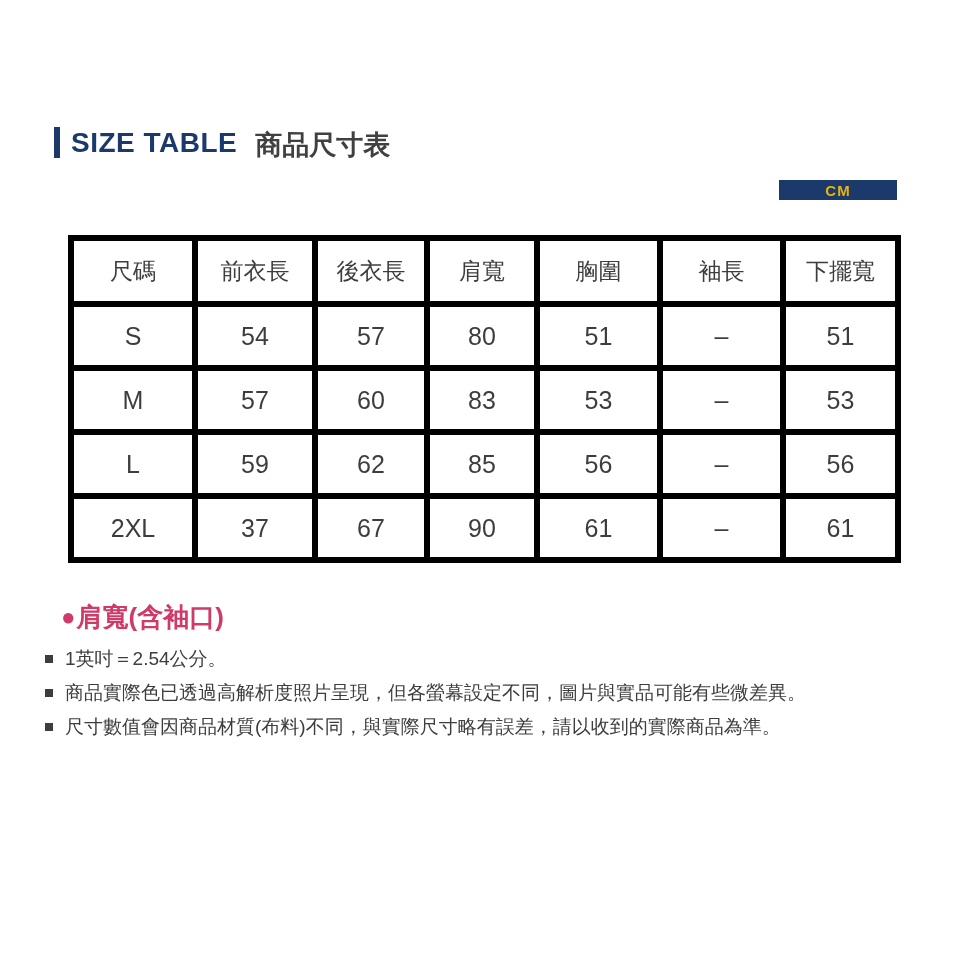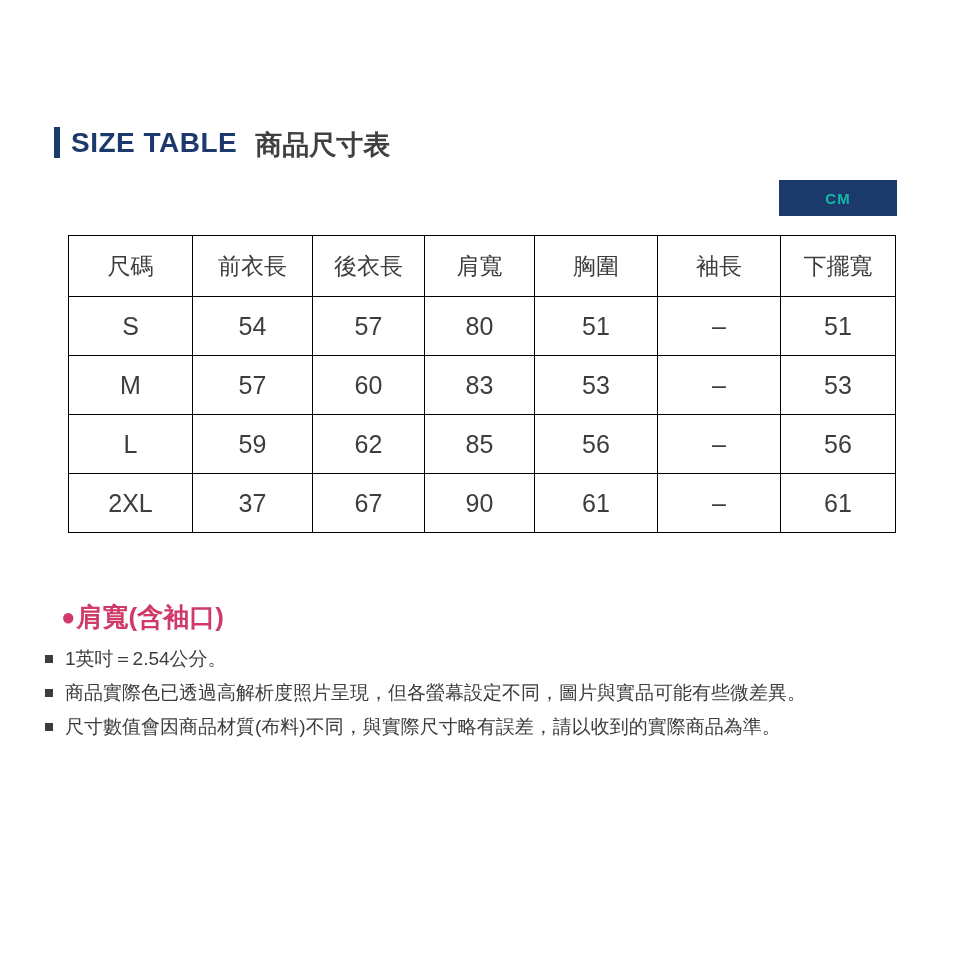--- a/index.html
+++ b/index.html
@@ -48,43 +48,43 @@
     color: #404040;
     margin-left: 18px;
   }
 
   
   .cm-badge {
     position: absolute;
     left: 779px;
     top: 180px;
     width: 118px;
-    height: 36px;
+    height: 20px;
     background: #1b3a6b;
-    color: #14b8a6;
+    color: #eab308;
     font-size: 15px;
     font-weight: bold;
     letter-spacing: 1px;
     display: flex;
     align-items: center;
     justify-content: center;
   }
 
   
   table.size-table {
     position: absolute;
     left: 68px;
     top: 235px;
     width: 827px;
     border-collapse: collapse;
     table-layout: fixed;
   }
   table.size-table th,
   table.size-table td {
-    border: 1px solid #000000;
+    border: 6px solid #000000;
     text-align: center;
     vertical-align: middle;
     color: #3d3d3d;
     font-weight: normal;
     padding: 0;
     background: #ffffff;
   }
   table.size-table th {
     height: 60px;
     font-size: 23px;

